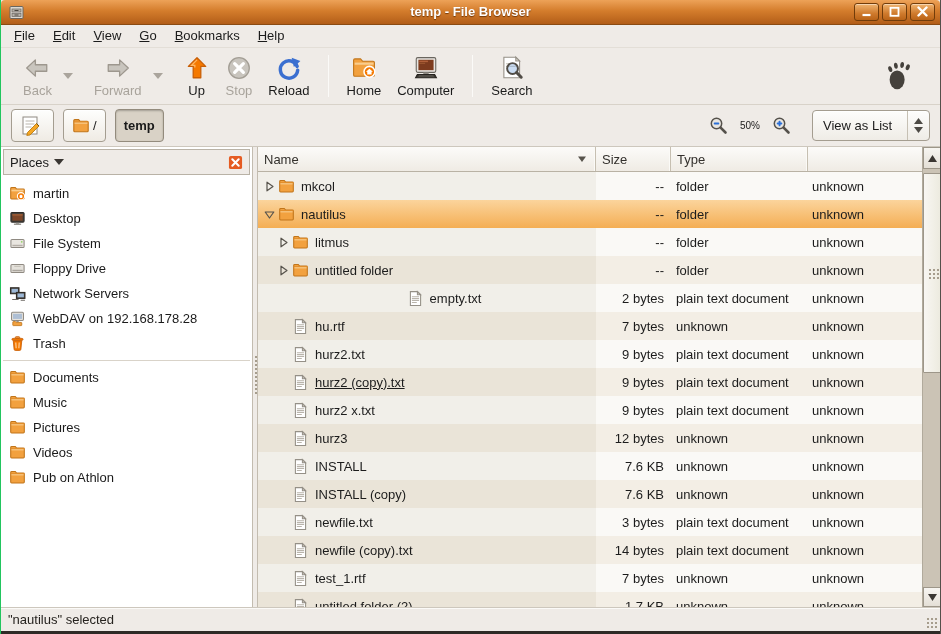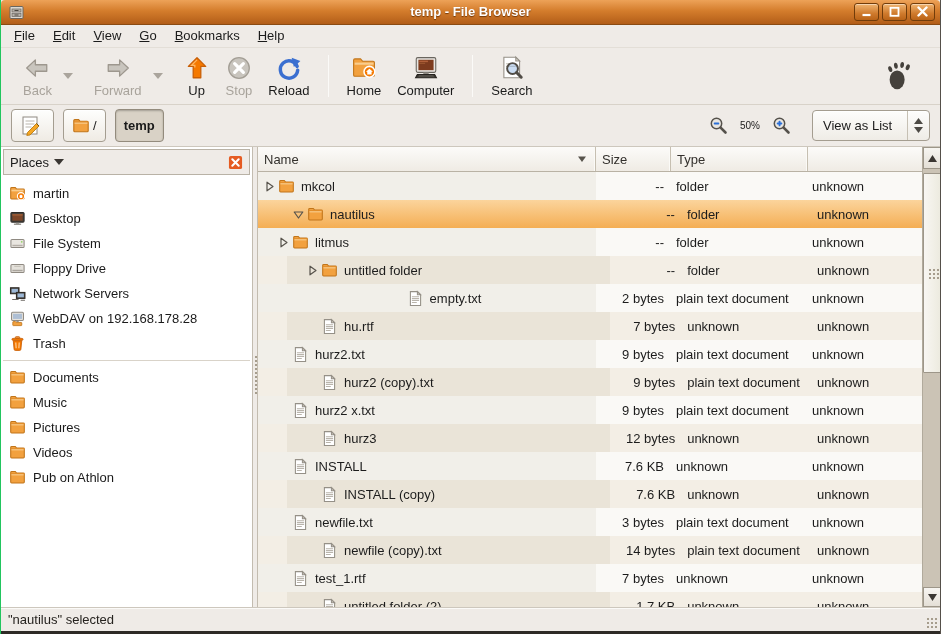--- a/index.html
+++ b/index.html
@@ -88,21 +88,21 @@
     padding:0 6px; font-size:13px; color:#33302c; }
   .col-h .sort-arrow { margin-left:auto; margin-right:2px; }
   #rows-viewport { position:absolute; left:0; top:25px; bottom:0; width:664px; overflow:hidden; }
   .frow { height:28px; display:flex; font-size:13px; color:#1c1c1c; }
   .fcell { display:flex; align-items:center; height:100%; overflow:hidden; white-space:nowrap; }
   .c-name  { width:338px; }
   .c-size  { width:75px; justify-content:flex-end; padding-right:7px; }
   .c-type  { width:137px; padding-left:5px; }
   .c-date  { width:114px; padding-left:4px; }
   .frow.odd  { background:#faf9f6; } .frow.odd  .c-name { background:#f1efe9; }
-  .frow.even { background:#f3eee5;padding-left:29px; } .frow.even .c-name { background:#eae4d8; }
+  .frow.even { background:#f3eee5; } .frow.even .c-name { background:#eae4d8; }
   .frow.selected, .frow.selected .c-name { background:linear-gradient(#fbd49c, #f4ae54); }
   .expander { width:13px; height:13px; flex:none; margin-right:2px; }
   .row-icon { width:17px; height:17px; flex:none; margin-right:6px; }
 
   
   #vscroll { position:absolute; right:0; top:0; width:20px; height:100%; background:#cbc3b5; border-left:1px solid #b1aa9c; }
   .sc-btn { position:absolute; left:0; width:19px; height:22px; background:linear-gradient(#f7f5f1,#e4dfd6);
     border:1px solid #9d9689; display:flex; align-items:center; justify-content:center; }
   #sc-up { top:0; } #sc-down { bottom:0; height:20px; }
   #sc-thumb { position:absolute; left:0; top:26px; width:19px; height:200px;
@@ -620,21 +620,21 @@
                   </g>
                 </svg>
               </span>
               <span>hurz2.txt</span>
             </div>
             <div class="fcell c-size">9 bytes</div>
             <div class="fcell c-type">plain text document</div>
             <div class="fcell c-date">unknown</div>
           </div>
           <div class="frow even">
-            <div class="fcell c-name" style="padding-left: 19px;">
+            <div class="fcell c-name" style="padding-left: 19px; text-decoration: underline;">
               <span class="expander"></span>
               <span class="row-icon">
                 <svg viewBox="0 0 16 16" width="100%" height="100%">
                   <path d="M3.2 1.5 h6.6 l3 3 v10 H3.2 Z" fill="#fff" stroke="#959087"></path>
                   <path d="M9.8 1.5 l3 3 h-3 Z" fill="#d9d5cd" stroke="#959087"></path>
                   <g stroke="#b9b4ab" stroke-width="1">
                     <path d="M4.6 6.3 h6.8 M4.6 8.1 h6.8 M4.6 9.9 h6.8 M4.6 11.7 h4.6"></path>
                   </g>
                 </svg>
               </span>

